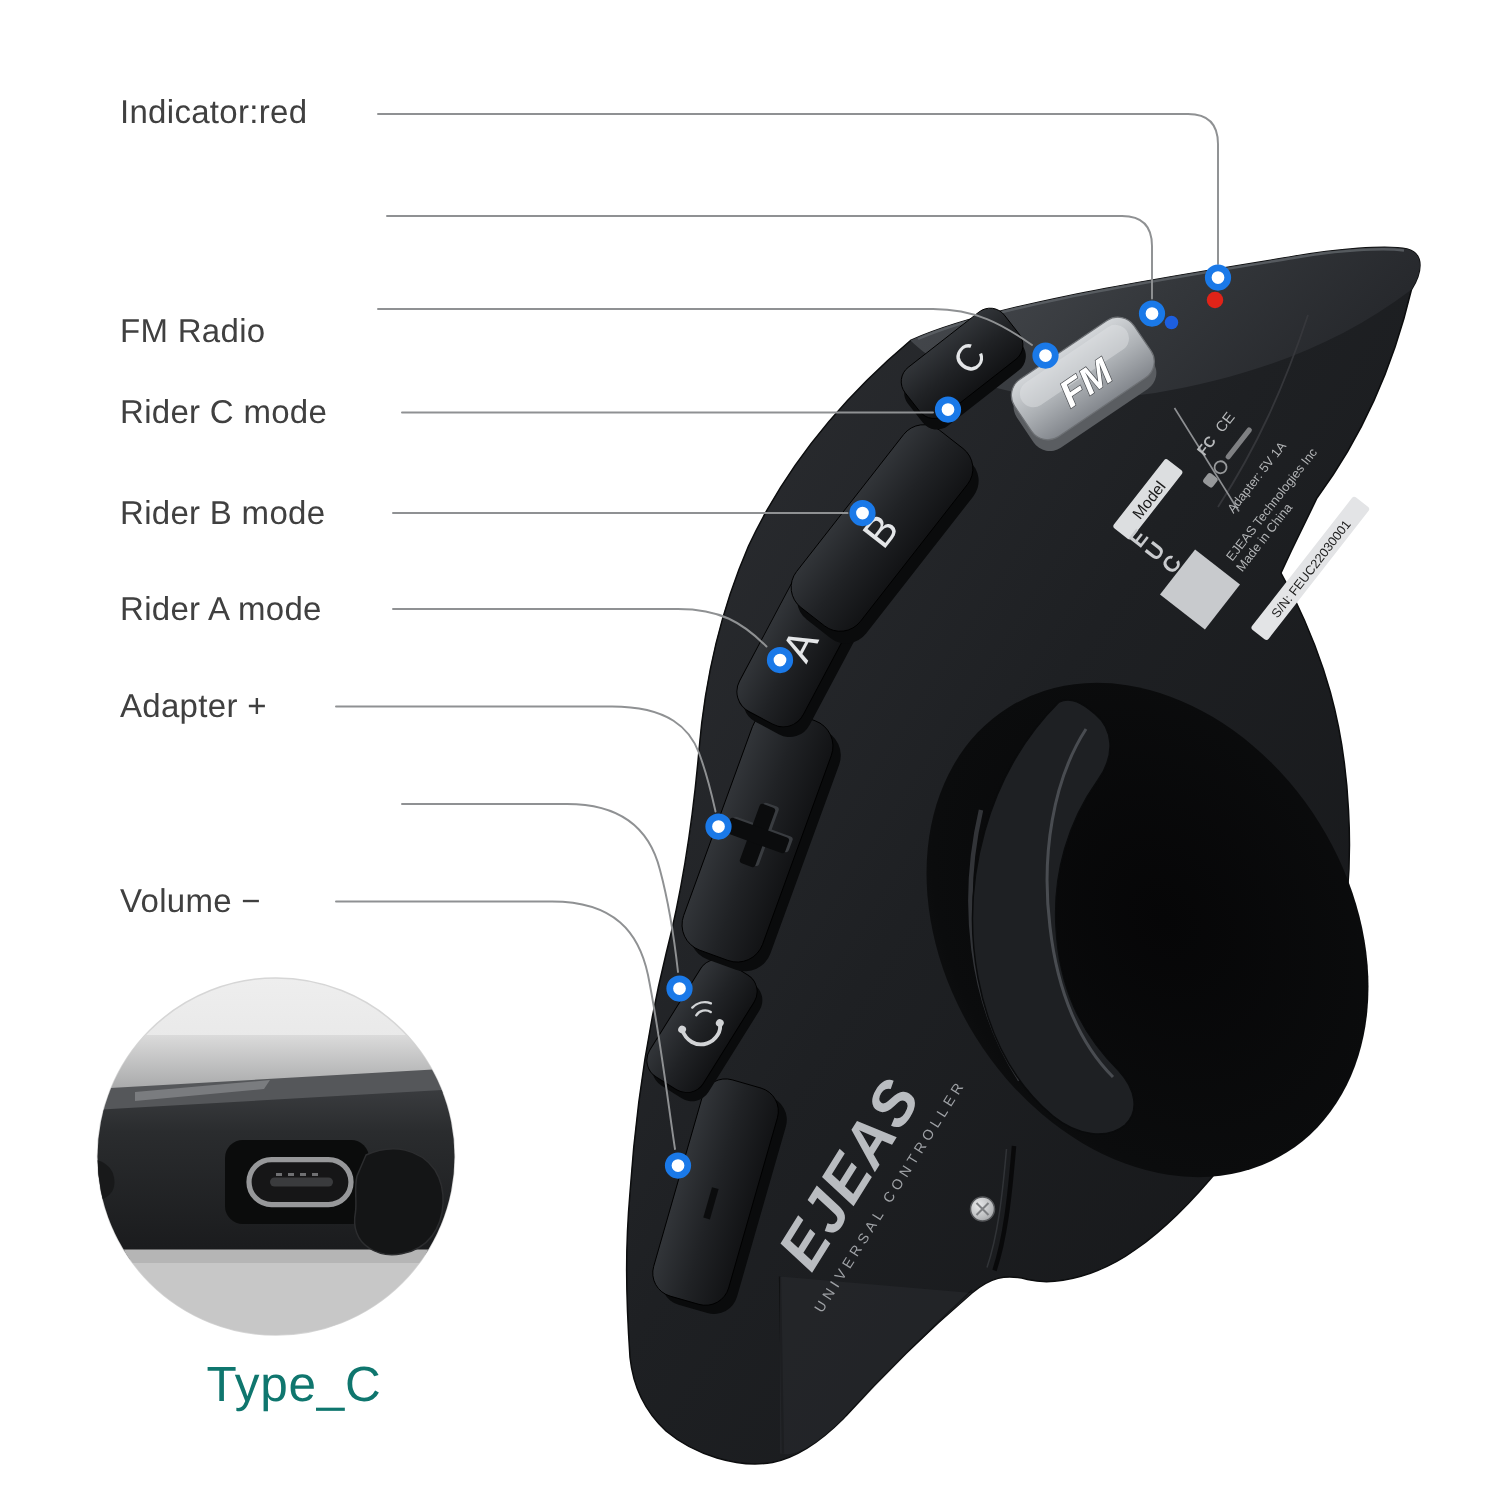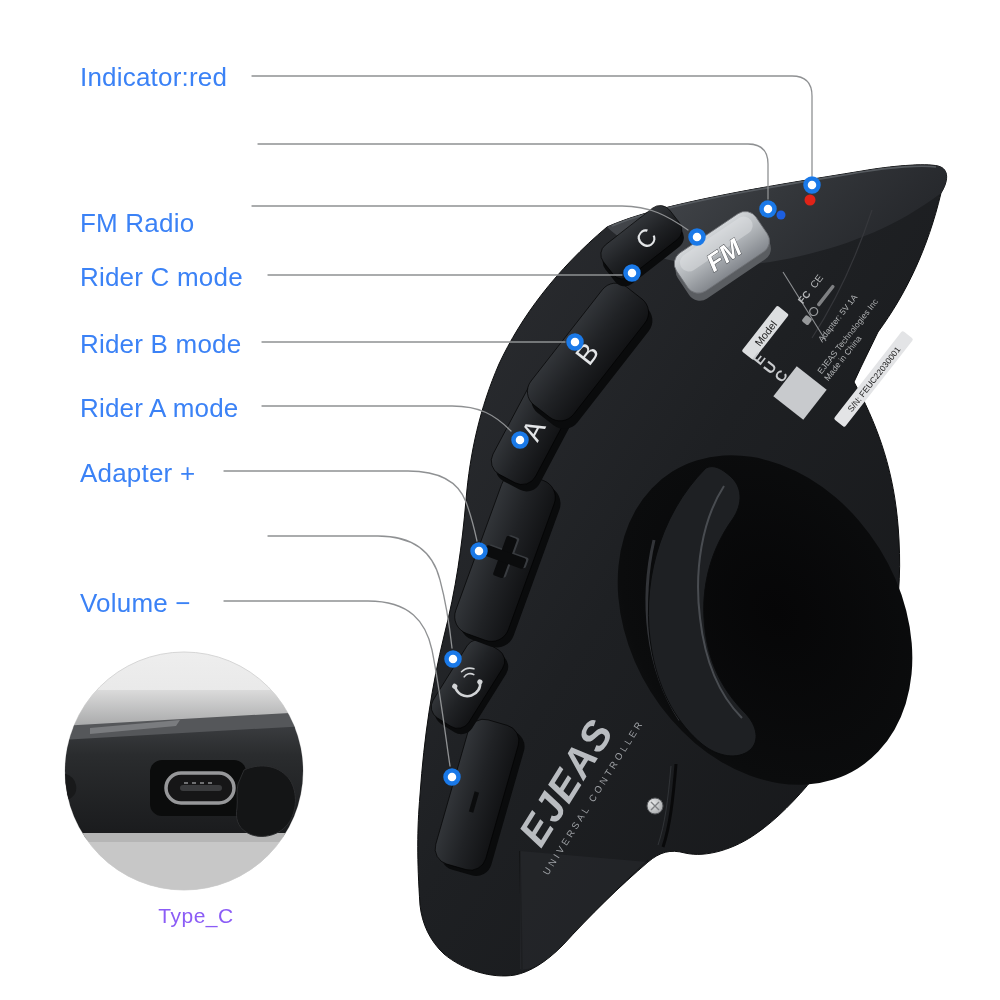--- a/index.html
+++ b/index.html
@@ -1,21 +1,21 @@
 <!DOCTYPE html>
 <html><head>
 <meta charset="utf-8">
 <style>
   html,body{margin:0;padding:0;background:#fff;}
   #stage{position:relative;width:1000px;height:1000px;background:#ffffff;overflow:hidden;
          font-family:"Liberation Sans",sans-serif;}
-  .callout-label{position:absolute;left:80px;font-size:26px;color:#3b82f6;letter-spacing:0.2px;
+  .callout-label{position:absolute;left:80px;font-size:22px;color:#404040;letter-spacing:0.2px;
                  white-space:nowrap;}
   #insetLabel{position:absolute;left:116px;top:904px;width:160px;text-align:center;
-              font-size:21px;color:#8b5cf6;letter-spacing:0.5px;}
+              font-size:33px;color:#0f766e;letter-spacing:0.5px;}
   svg{position:absolute;left:0;top:0;}
   text{font-family:"Liberation Sans",sans-serif;}
 </style>
 </head>
 <body>
 
 <div id="stage">
 
 <svg width="1000" height="1000" viewBox="0 0 1000 1000">
   <defs>

